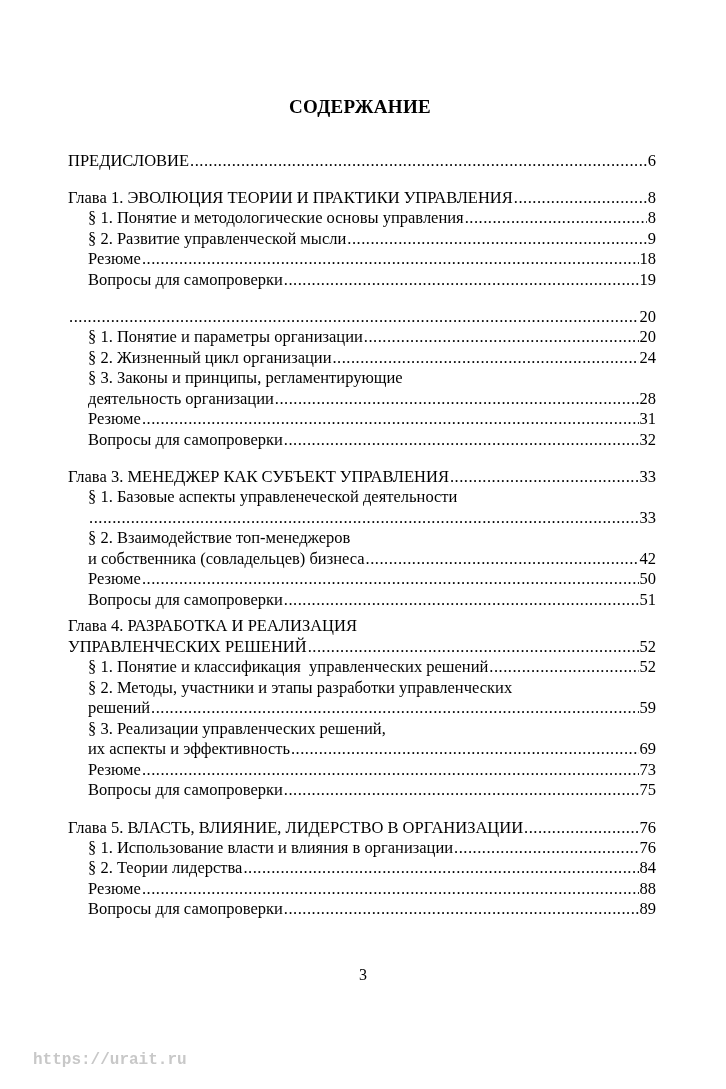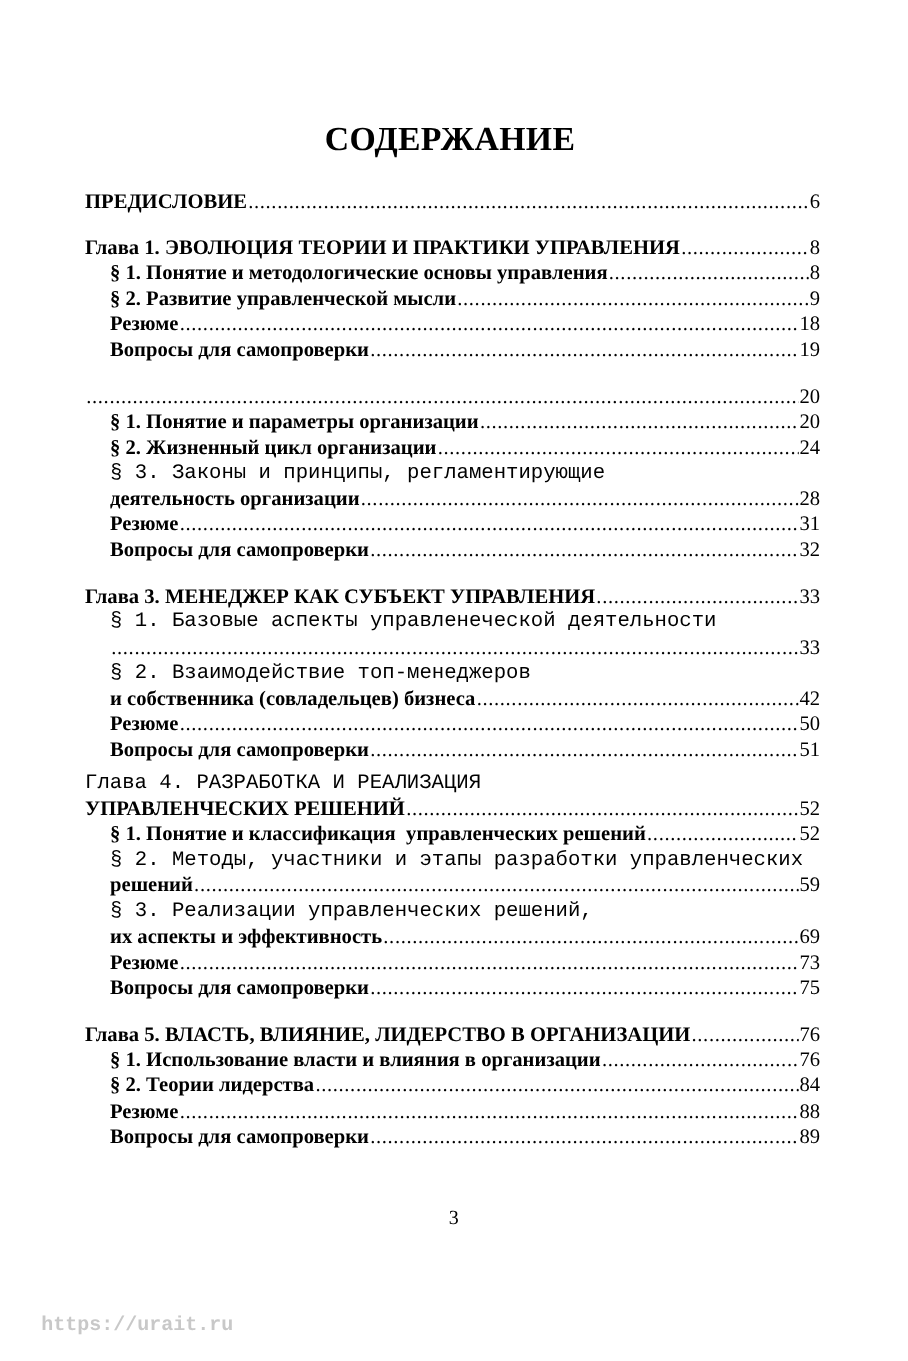--- a/index.html
+++ b/index.html
@@ -15,21 +15,21 @@
       font-family: "Liberation Serif", "DejaVu Serif", serif;
       color: #000000;
     }
     .title {
       position: absolute;
       top: 96px;
       left: 0;
       width: 720px;
       text-align: center;
       font-weight: bold;
-      font-size: 27px;
+      font-size: 19px;
       letter-spacing: 0.3px;
     }
     .toc {
       position: absolute;
       top: 150px;
       left: 68px;
       width: 588px;
       font-size: 16.5px;
     }
     .entry {
@@ -43,26 +43,24 @@
       line-height: 21px;
     }
     .entry.first {
       margin-top: 0;
     }
     .entry.indent {
       padding-left: 20px;
     }
     .label {
       flex: 0 0 auto;
-      font-weight: bold;
     }
     .label-line {
       display: block;
       line-height: 20.5px;
-      font-family: Liberation Mono, monospace;
     }
     .multi {
       display: flex;
       flex-direction: column;
     }
     .multi .last-line {
       display: flex;
       align-items: flex-start;
     }
     .leader {

